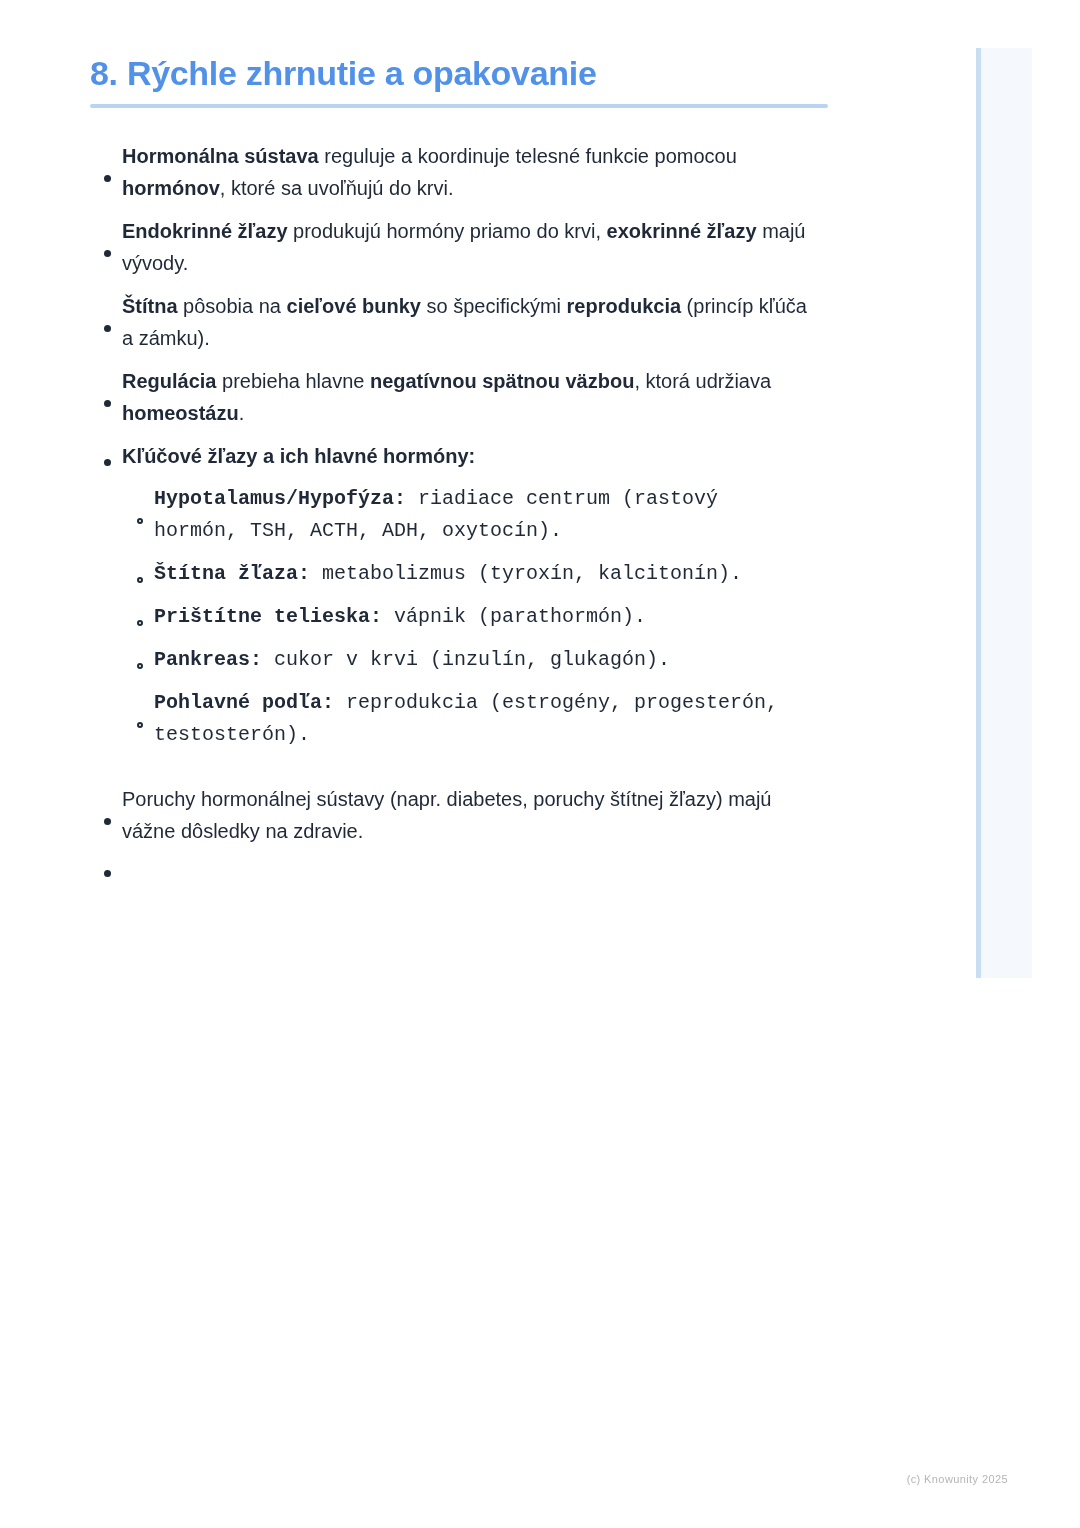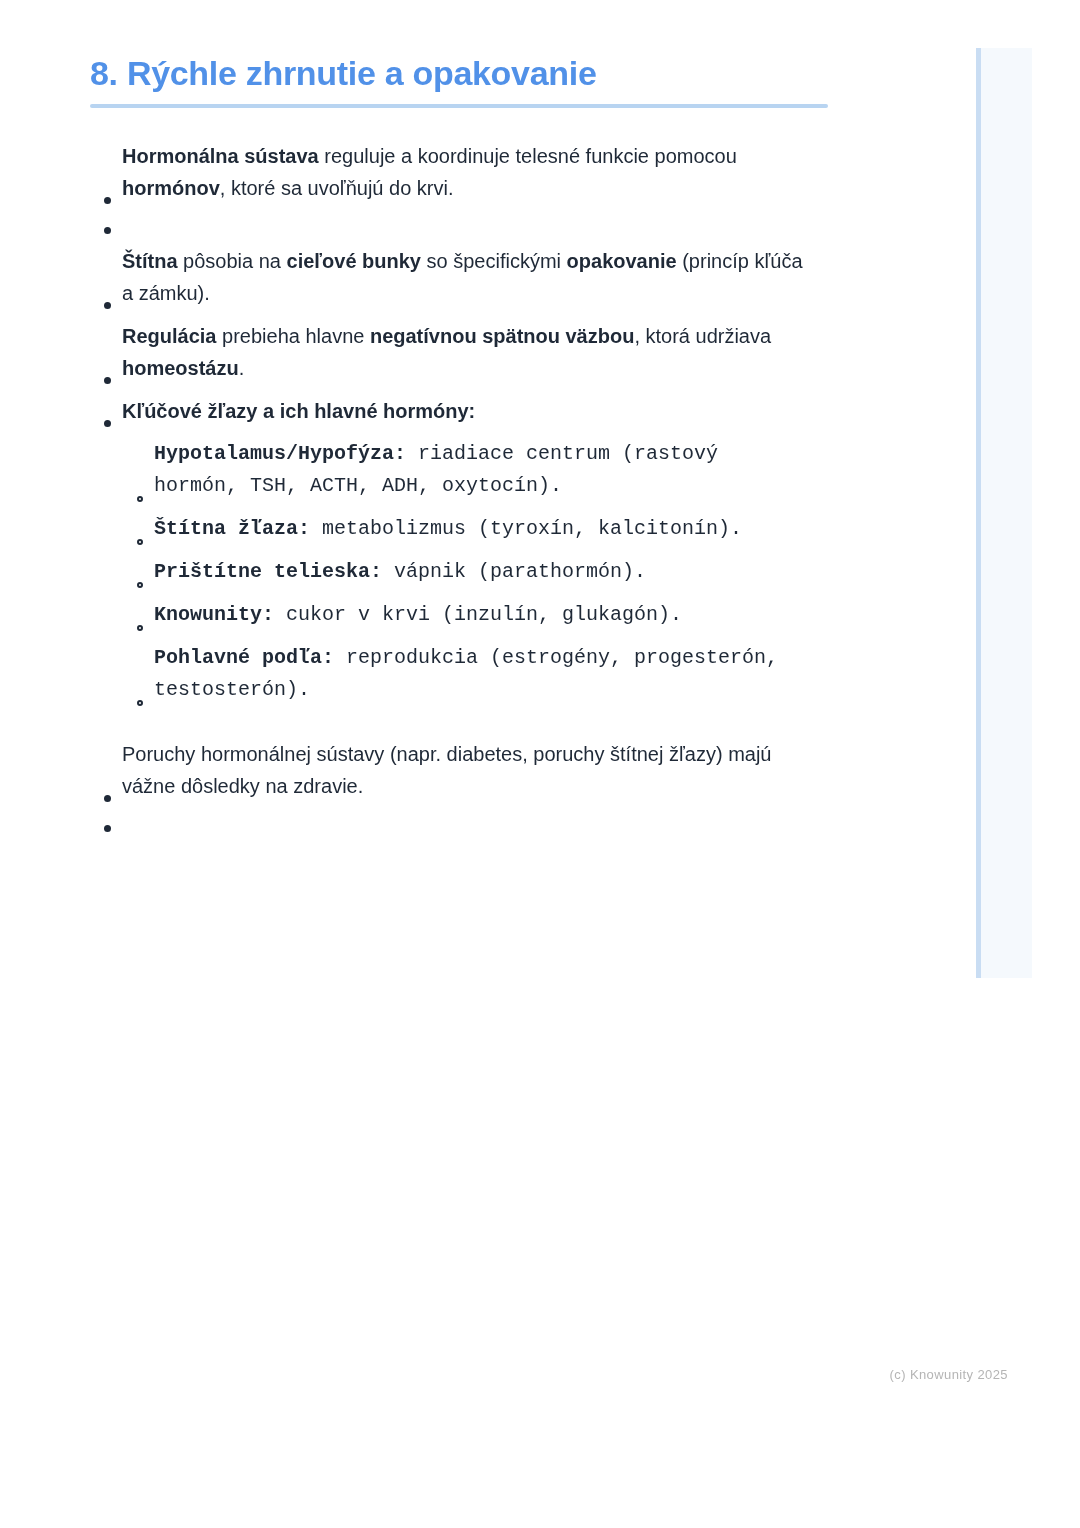--- a/index.html
+++ b/index.html
@@ -32,21 +32,21 @@
     margin:10px 0 0 90px;
     width:738px;height:4px;
     background:var(--rule);
     border-radius:2px;
   }
   .content{
     margin:32px 0 0 104px;
   }
   .item{
     display:flex;
-    align-items:flex-end;
+    align-items:center;
     margin-bottom:11px;
     font-size:20px;
     line-height:32px;
   }
   .item .txt{width:694px;}
   .item b{font-weight:bold;}
   .marker-dot{
     flex:0 0 auto;
     width:7px;height:7px;
     margin:12px 11px 0 0;
@@ -67,43 +67,44 @@
   .item.l2 + .item.l1{margin-top:32px;}
   .edge-strip{
     position:absolute;
     left:976px;top:48px;
     width:56px;height:930px;
     background:var(--strip-bg);
     border-left:5px solid var(--strip-edge);
   }
   .page-footer{
     position:absolute;
-    top:1367px;right:72px;
-    font-size:13px;
+    top:1473px;right:72px;
+    font-size:11px;
     letter-spacing:0.4px;
     color:var(--footer-gray);
   }
 </style>
 </head>
 <body>
 
 <h1 class="page-title">8. Rýchle zhrnutie a opakovanie</h1>
 <div class="title-rule"></div>
 
 <div class="content">
     <div class="item l1">
       <span class="marker-dot"></span>
       <span class="txt"><b>Hormonálna sústava</b> reguluje a koordinuje telesné funkcie pomocou <b>hormónov</b>, ktoré sa uvoľňujú do krvi.</span>
     </div>
     <div class="item l1">
       <span class="marker-dot"></span>
+      <span class="txt"><b>Endokrinné žľazy</b> produkujú hormóny priamo do krvi, <b>exokrinné žľazy</b> majú vývody.</span>
     </div>
     <div class="item l1">
       <span class="marker-dot"></span>
-      <span class="txt"><b>Štítna</b> pôsobia na <b>cieľové bunky</b> so špecifickými <b>opakovanie</b> (princíp kľúča a zámku).</span>
+      <span class="txt"><b>Štítna</b> pôsobia na <b>cieľové bunky</b> so špecifickými <b>reprodukcia</b> (princíp kľúča a zámku).</span>
     </div>
     <div class="item l1">
       <span class="marker-dot"></span>
       <span class="txt"><b>Regulácia</b> prebieha hlavne <b>negatívnou spätnou väzbou</b>, ktorá udržiava <b>homeostázu</b>.</span>
     </div>
     <div class="item l1">
       <span class="marker-dot"></span>
       <span class="txt"><b>Kľúčové žľazy a ich hlavné hormóny:</b></span>
     </div>
     <div class="item l2">
@@ -113,21 +114,21 @@
     <div class="item l2">
       <span class="marker-ring"></span>
       <span class="txt"><b>Štítna žľaza:</b> metabolizmus (tyroxín, kalcitonín).</span>
     </div>
     <div class="item l2">
       <span class="marker-ring"></span>
       <span class="txt"><b>Prištítne telieska:</b> vápnik (parathormón).</span>
     </div>
     <div class="item l2">
       <span class="marker-ring"></span>
-      <span class="txt"><b>Knowunity:</b> cukor v krvi (inzulín, glukagón).</span>
+      <span class="txt"><b>Pankreas:</b> cukor v krvi (inzulín, glukagón).</span>
     </div>
     <div class="item l2">
       <span class="marker-ring"></span>
       <span class="txt"><b>Pohlavné podľa:</b> reprodukcia (estrogény, progesterón, testosterón).</span>
     </div>
     <div class="item l1">
       <span class="marker-dot"></span>
       <span class="txt">Poruchy hormonálnej sústavy (napr. diabetes, poruchy štítnej žľazy) majú vážne dôsledky na zdravie.</span>
     </div>
     <div class="item l1">

